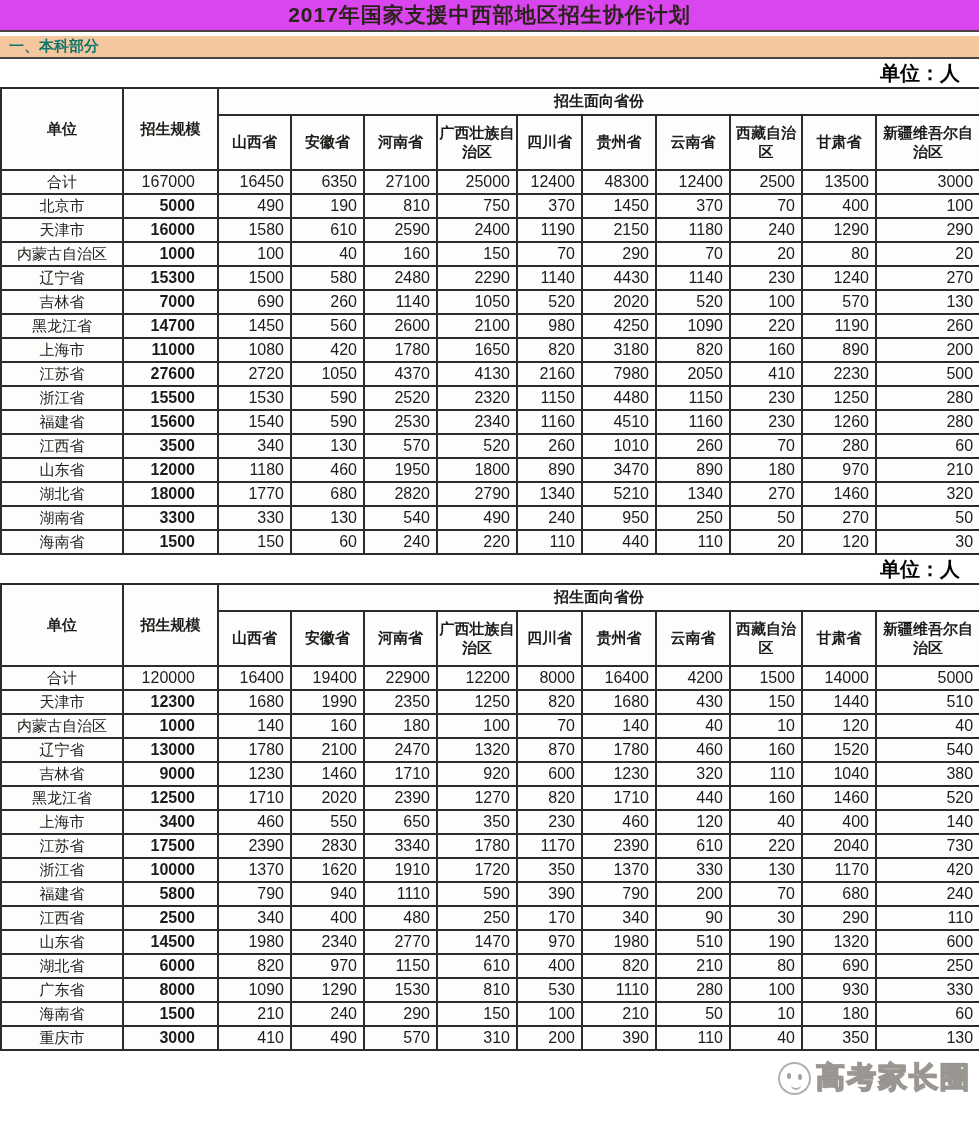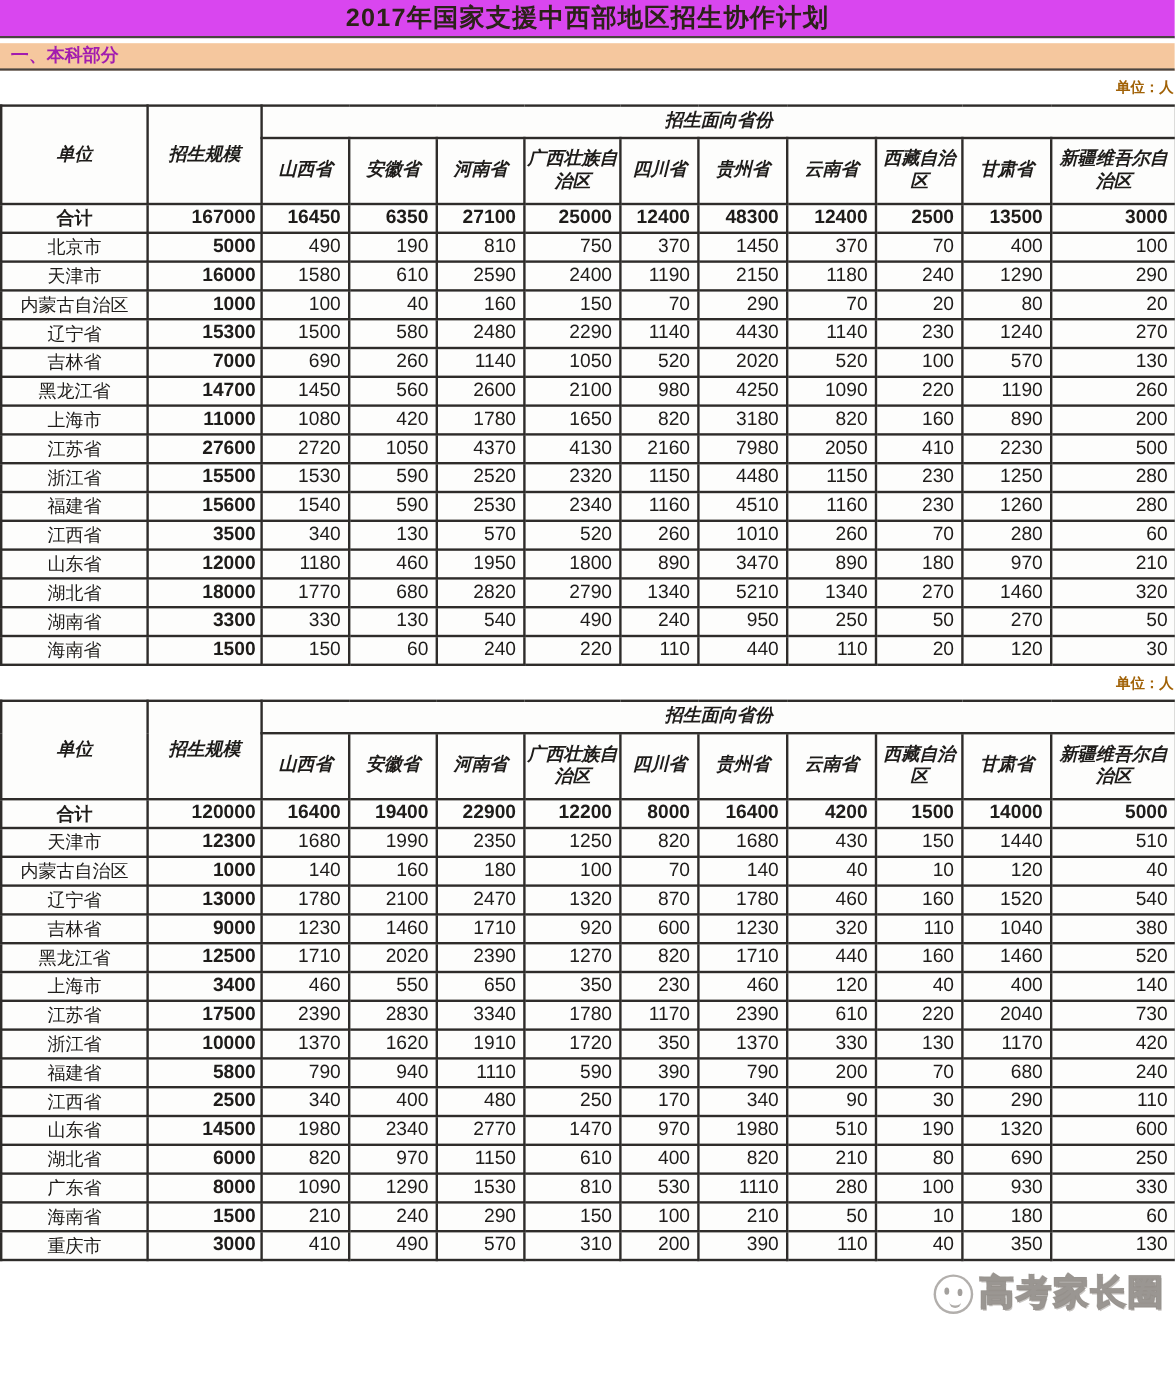--- a/index.html
+++ b/index.html
@@ -20,68 +20,67 @@
     font-size:21px; font-weight:bold; color:#2b2219;
     letter-spacing:1px;
   }
   .gap { height:4px; background:#ffffff; }
   .section-bar {
     height:23px;
     background:#f5c79e;
     border-bottom:2px solid #4a4440;
     display:flex; align-items:center;
     padding-left:9px;
-    font-size:15px; font-weight:bold; color:#a21caf;
+    font-size:15px; font-weight:bold; color:#0f766e;
   }
   .unit-row {
     height:28px;
     background:#ffffff;
     display:flex; align-items:center; justify-content:flex-end;
-    padding-right:1px;
-    font-size:12px; font-weight:bold; color:#a16207;
+    padding-right:19px;
+    font-size:20px; font-weight:bold; color:#000000;
   }
   table {
     width:979px;
     table-layout:fixed;
     border-collapse:collapse;
     background:#fefefe;
   }
   th, td {
     border:2px solid #2e2c2a;
     overflow:hidden;
   }
   thead th {
     font-size:15px; font-weight:bold;
     text-align:center; vertical-align:middle;
     line-height:1.25;
     padding:2px 1px;
     background:#fdfdfc;
-    font-style:italic;
   }
   tr.group-row th { height:27px; }
   tr.province-row th { height:55px; }
   tbody td {
     height:24px;
     font-size:16px;
     white-space:nowrap;
     background:#fdfdfc;
   }
   td.cell-unit {
     text-align:center;
     font-weight:normal;
     font-size:15px;
   }
   td.cell-scale {
-    text-align:right; padding-right:4px;
+    text-align:right; padding-right:22px;
     font-weight:bold;
   }
   td.cell-value {
     text-align:right; padding-right:6px;
   }
-  tr.total-row td { font-weight:bold; }
+  tr.total-row td { font-weight:normal; }
   .watermark {
     position:absolute;
     top:1058px; right:8px;
     display:flex; align-items:center;
     gap:5px;
     opacity:0.85;
     pointer-events:none;
   }
   .wm-circle {
     width:33px; height:33px;

